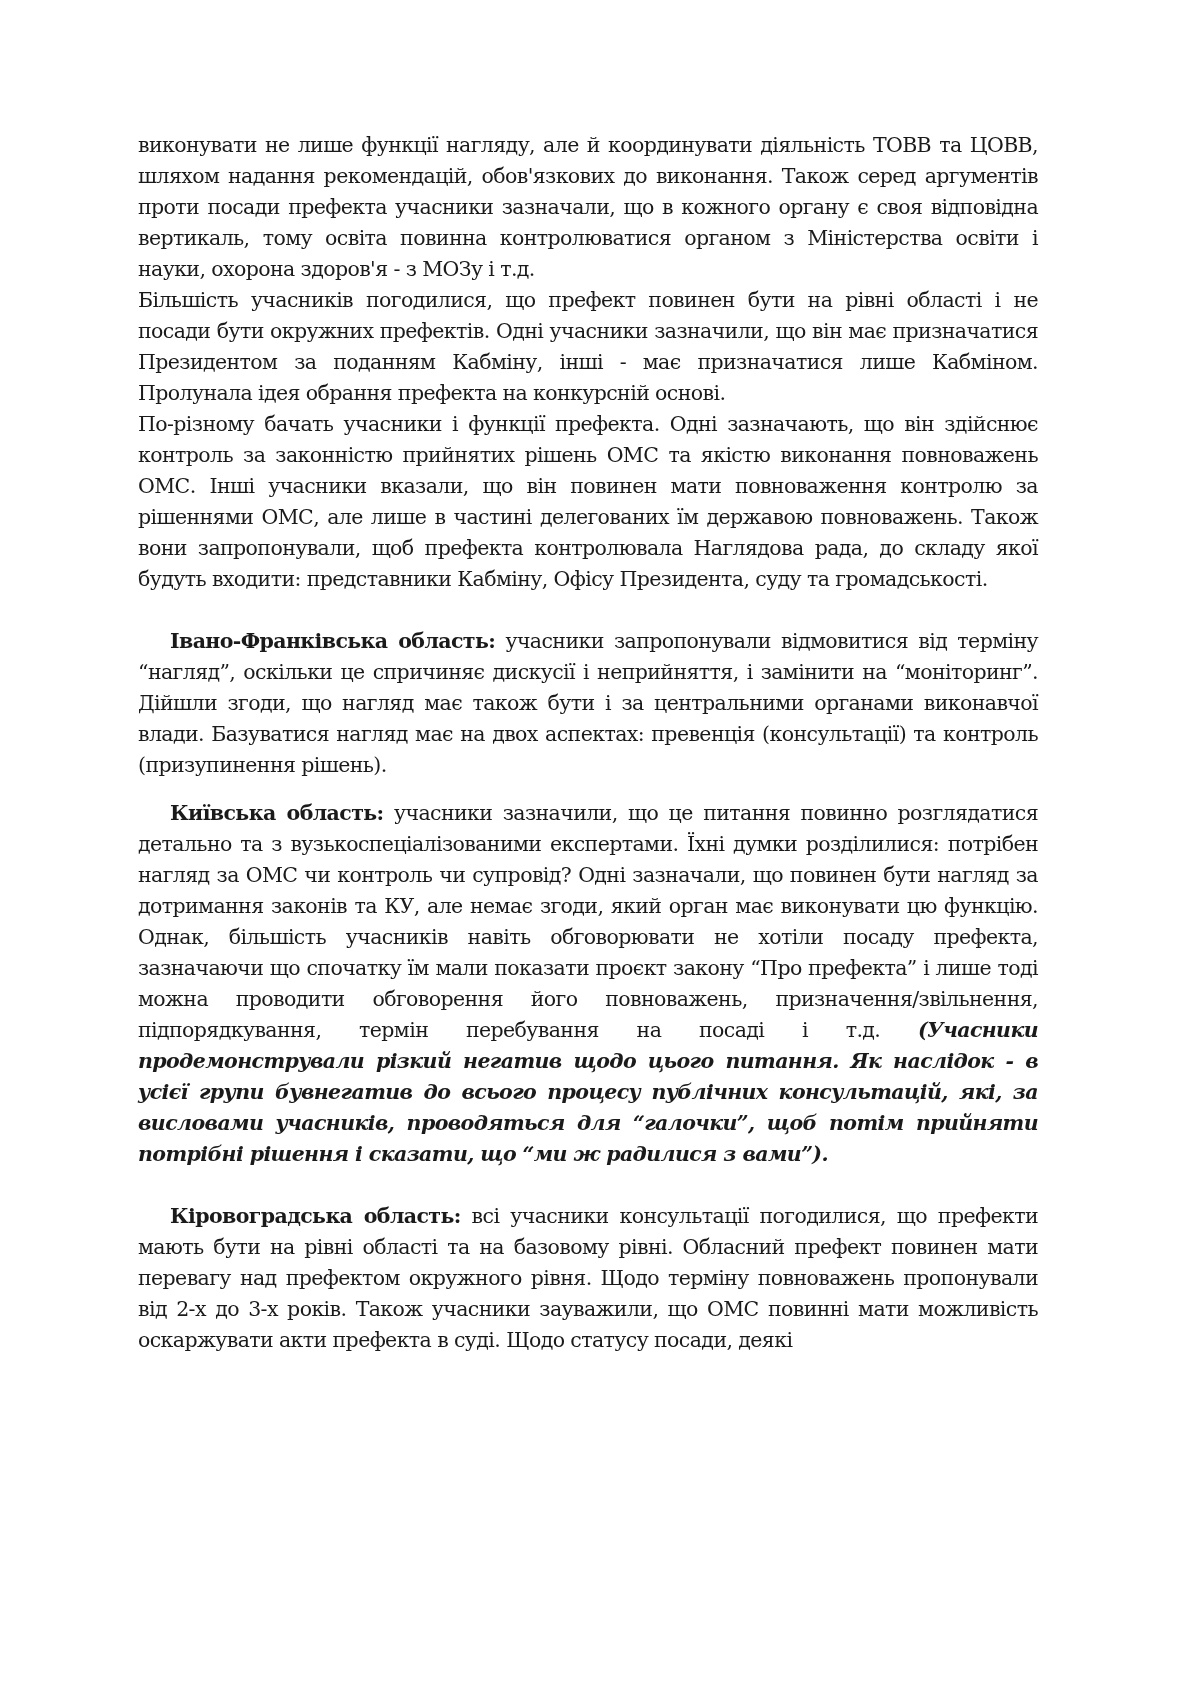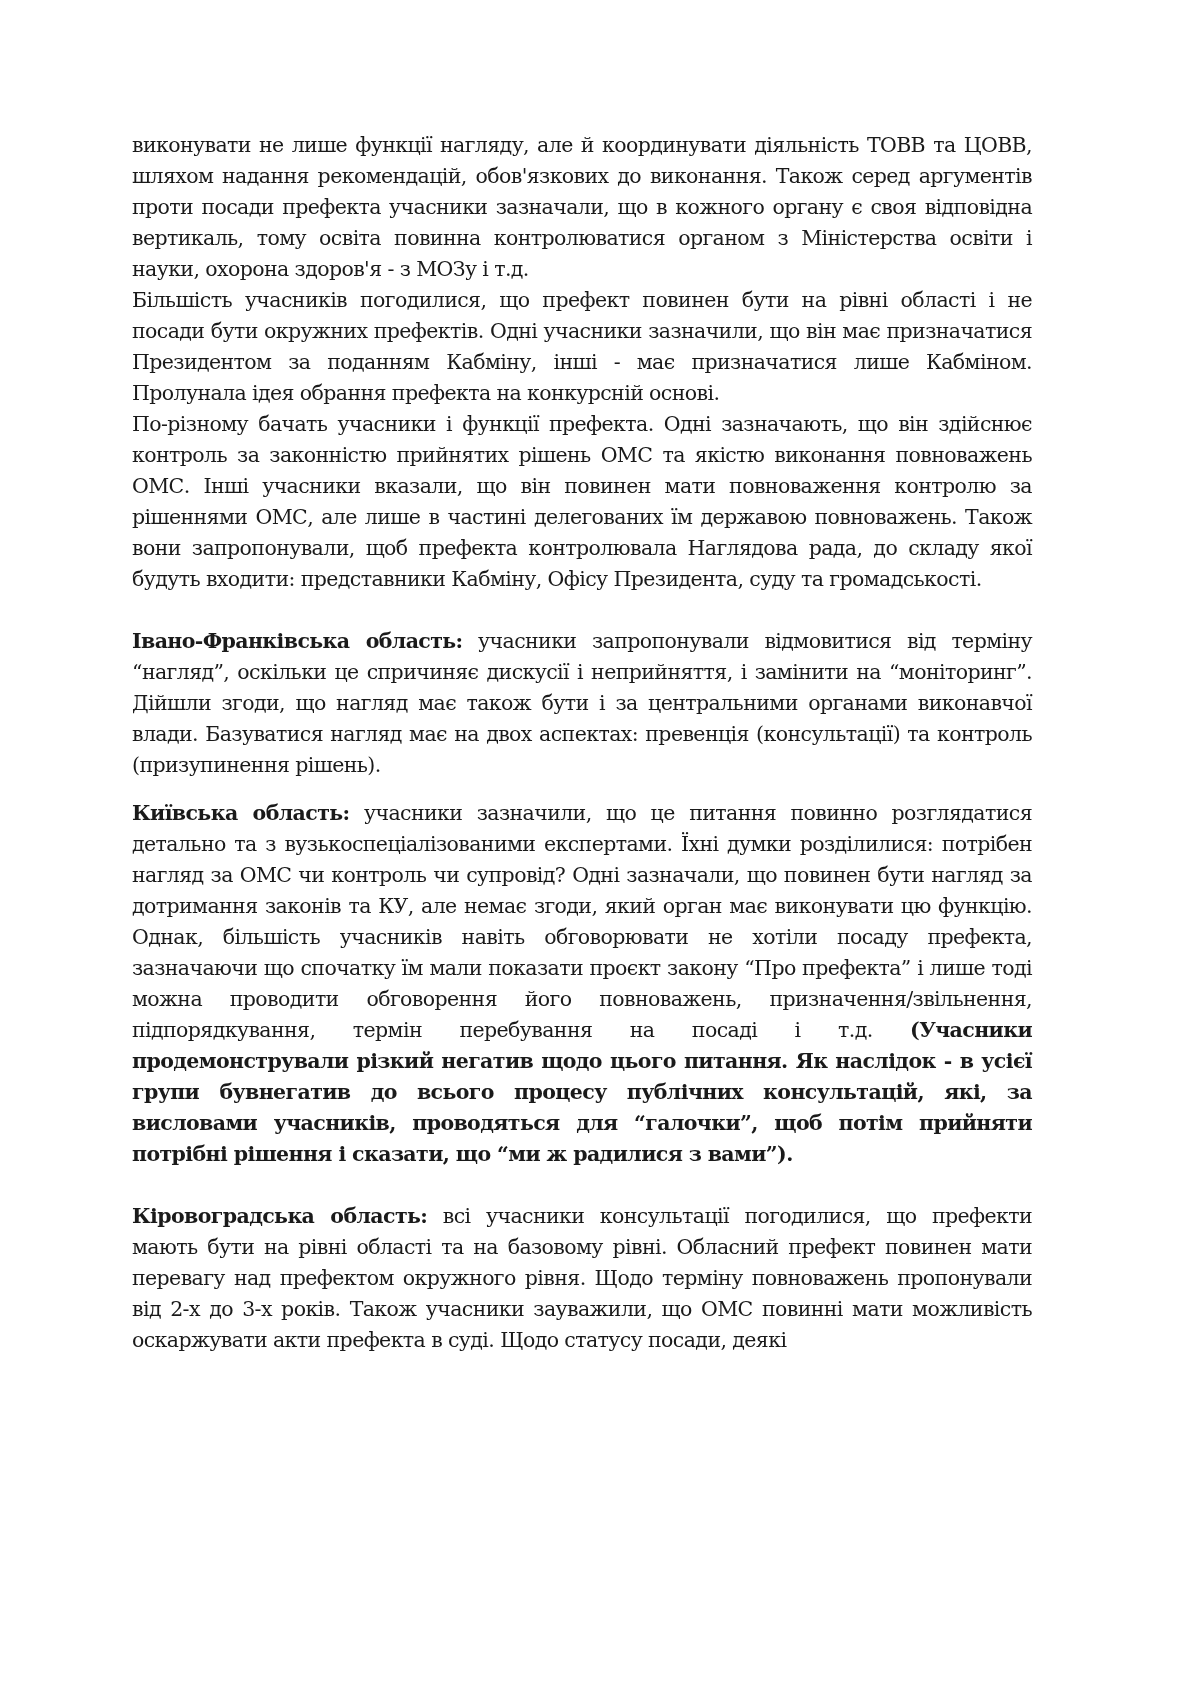--- a/index.html
+++ b/index.html
@@ -1,27 +1,27 @@
 <!DOCTYPE html>
 <html><head>
 <meta charset="utf-8">
 <style>
   html, body { margin: 0; padding: 0; background: #ffffff; }
   body { width: 1192px; height: 1684px; position: relative; overflow: hidden; }
   .page {
-    position: absolute; left: 132px; top: 130px; width: 900px;
+    position: absolute; left: 138px; top: 130px; width: 900px;
     font-family: "DejaVu Serif", serif;
     font-size: 20.5px; line-height: 31px; color: #1a1a1a;
     text-align: justify; letter-spacing: -0.6px;
   }
   .page p { margin: 0; }
   .gap { height: 31px; }
   .gap-small { height: 17px; }
-  .region { font-weight: bold; }
-  .emph { font-weight: bold; }
+  .region { font-weight: bold; margin-left: 32px; }
+  .emph { font-weight: bold; font-style: italic; }
 </style>
 </head>
 <body>
 
 <div class="page">
   <p>виконувати не лише функції нагляду, але й координувати діяльність ТОВВ та ЦОВВ, шляхом надання рекомендацій, обов'язкових до виконання. Також серед аргументів проти посади префекта учасники зазначали, що в кожного органу є своя відповідна вертикаль, тому освіта повинна контролюватися органом з Міністерства освіти і науки, охорона здоров'я - з МОЗу і т.д.</p>
   <p>Більшість учасників погодилися, що префект повинен бути на рівні області і не посади бути окружних префектів. Одні учасники зазначили, що він має призначатися Президентом за поданням Кабміну, інші - має призначатися лише Кабміном. Пролунала ідея обрання префекта на конкурсній основі.</p>
   <p>По-різному бачать учасники і функції префекта. Одні зазначають, що він здійснює контроль за законністю прийнятих рішень ОМС та якістю виконання повноважень ОМС. Інші учасники вказали, що він повинен мати повноваження контролю за рішеннями ОМС, але лише в частині делегованих їм державою повноважень. Також вони запропонували, щоб префекта контролювала Наглядова рада, до складу якої будуть входити: представники Кабміну, Офісу Президента, суду та громадськості.</p>
 
   <div class="gap"></div>

